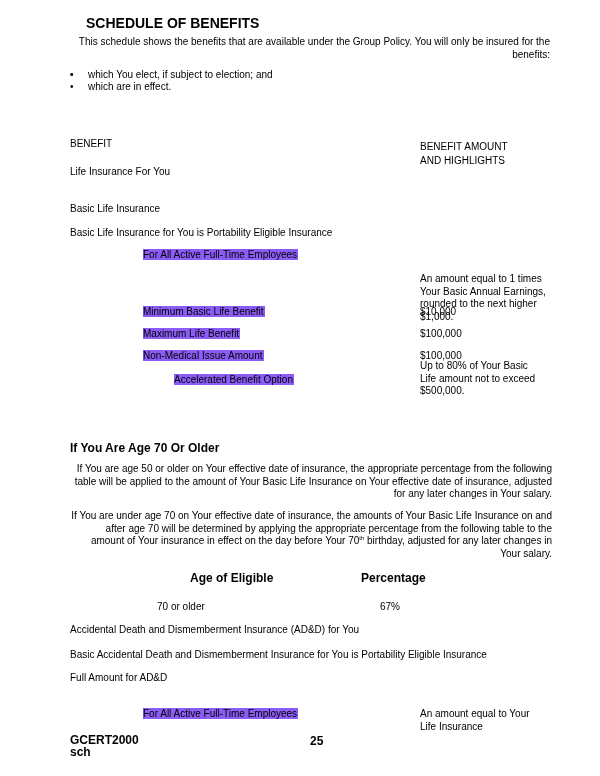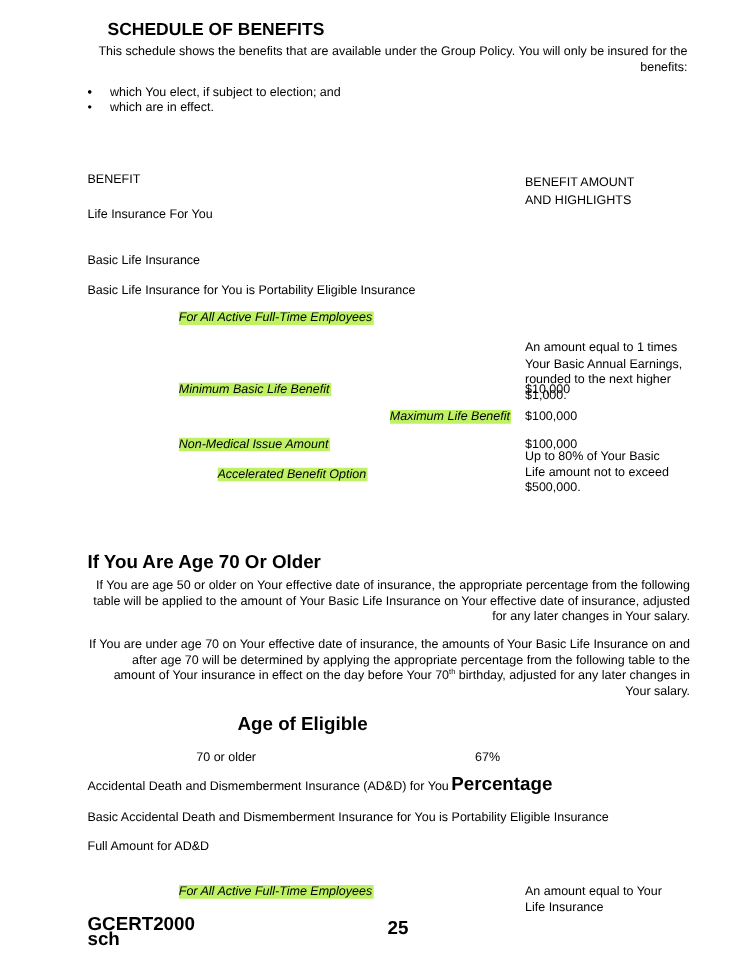--- a/index.html
+++ b/index.html
@@ -4,29 +4,29 @@
   <style>
     html, body { margin: 0; padding: 0; background: #ffffff; }
     body {
       width: 600px; height: 776px; position: relative; overflow: hidden;
       font-family: "Liberation Sans", sans-serif; color: #000000;
     }
     .abs { position: absolute; }
     .h1 { font-size: 14px; font-weight: bold; }
     .h2 { font-size: 10px; font-weight: normal; }
     .body { font-size: 10px; line-height: 12.5px; text-align: right; }
-    .small-bold { font-size: 15px; font-weight: bold; }
+    .small-bold { font-size: 12px; font-weight: bold; }
     .bullets { list-style: none; margin: 0; padding: 0; }
     .bullets li { position: relative; padding-left: 18px; font-size: 10px; line-height: 12px; }
     .bullets li .dot { position: absolute; left: 0; top: 0; }
     .row-label {
       position: absolute; left: 143px; width: 266px; font-size: 10px; line-height: 12.5px;
       white-space: nowrap; overflow: hidden;
     }
-    .row-label .lbl { background: #bef264; padding-right: 1px; font-style: italic; }
+    .row-label .lbl { background: #8b5cf6; padding-right: 1px; }
     .row-label .dots {
       position: absolute; left: 0; right: 0; top: 0; z-index: -1;
       letter-spacing: 0.4px; color: #000;
     }
     .row-value {
       position: absolute; left: 420px; width: 130px; font-size: 10px; line-height: 12.5px;
     }
     sup { font-size: 6px; vertical-align: 4px; line-height: 0; }
   </style>
 </head>
@@ -50,35 +50,35 @@
 <div class="abs h2" style="left:70px; top:166px;text-align:center;">Life Insurance For You</div>
 <div class="abs h2" style="left:70px; top:203px;">Basic Life Insurance</div>
 <div class="abs body" style="left:70px; top:227px;">Basic Life Insurance for You is Portability Eligible Insurance</div>
 
 <div class="row-label" style="top:249px;"><span class="dots">................................................................................................................</span><span class="lbl">For All Active Full-Time Employees</span></div>
 <div class="row-value" style="top:249px;margin-top:24px;">An amount equal to 1 times Your Basic Annual Earnings, rounded to the next higher $1,000.</div>
 
 <div class="row-label" style="top:306px;"><span class="dots">................................................................................................................</span><span class="lbl">Minimum Basic Life Benefit</span></div>
 <div class="row-value" style="top:306px;">$10,000</div>
 
-<div class="row-label" style="top:328px;text-align:right;"><span class="dots">................................................................................................................</span><span class="lbl">Maximum Life Benefit</span></div>
+<div class="row-label" style="top:328px;"><span class="dots">................................................................................................................</span><span class="lbl">Maximum Life Benefit</span></div>
 <div class="row-value" style="top:328px;">$100,000</div>
 
 <div class="row-label" style="top:350px;"><span class="dots">................................................................................................................</span><span class="lbl">Non-Medical Issue Amount</span></div>
 <div class="row-value" style="top:350px;">$100,000</div>
 
 <div class="row-label" style="top:374px;margin-left:31px;"><span class="dots">................................................................................................................</span><span class="lbl">Accelerated Benefit Option</span></div>
 <div class="row-value" style="top:360px; width:125px;">Up to 80% of Your Basic Life amount not to exceed $500,000.</div>
 
 <div class="abs small-bold" style="left:70px; top:441px;">If You Are Age 70 Or Older</div>
 <div class="abs body" style="left:70px; top:463px; width:482px;">If You are age 50 or older on Your effective date of insurance, the appropriate percentage from the following table will be applied to the amount of Your Basic Life Insurance on Your effective date of insurance, adjusted for any later changes in Your salary.</div>
 <div class="abs body" style="left:70px; top:510px; width:482px;"><span>If You are under age 70 on Your effective date of insurance, the amounts of Your Basic Life Insurance on and after age 70 will be determined by applying the appropriate percentage from the following table to the amount of Your insurance in effect on the day before Your 70</span><sup>th</sup><span> birthday, adjusted for any later changes in Your salary.</span></div>
 
 <div class="abs small-bold" style="left:190px; top:571px;">Age of Eligible</div>
-<div class="abs small-bold" style="left:361px; top:571px;margin-top:48px;">Percentage</div>
+<div class="abs small-bold" style="left:361px; top:571px;">Percentage</div>
 <div class="abs body" style="left:157px; top:601px;">70 or older</div>
 <div class="abs body" style="left:380px; top:601px;">67%</div>
 
 <div class="abs h2" style="left:70px; top:624px;">Accidental Death and Dismemberment Insurance (AD&amp;D) for You</div>
 <div class="abs body" style="left:70px; top:649px;">Basic Accidental Death and Dismemberment Insurance for You is Portability Eligible Insurance</div>
 <div class="abs h2" style="left:70px; top:672px;">Full Amount for AD&amp;D</div>
 
 <div class="row-label" style="top:708px;"><span class="dots">................................................................................................................</span><span class="lbl">For All Active Full-Time Employees</span></div>
 <div class="row-value" style="top:708px; width:120px;">An amount equal to Your Life Insurance</div>
 

